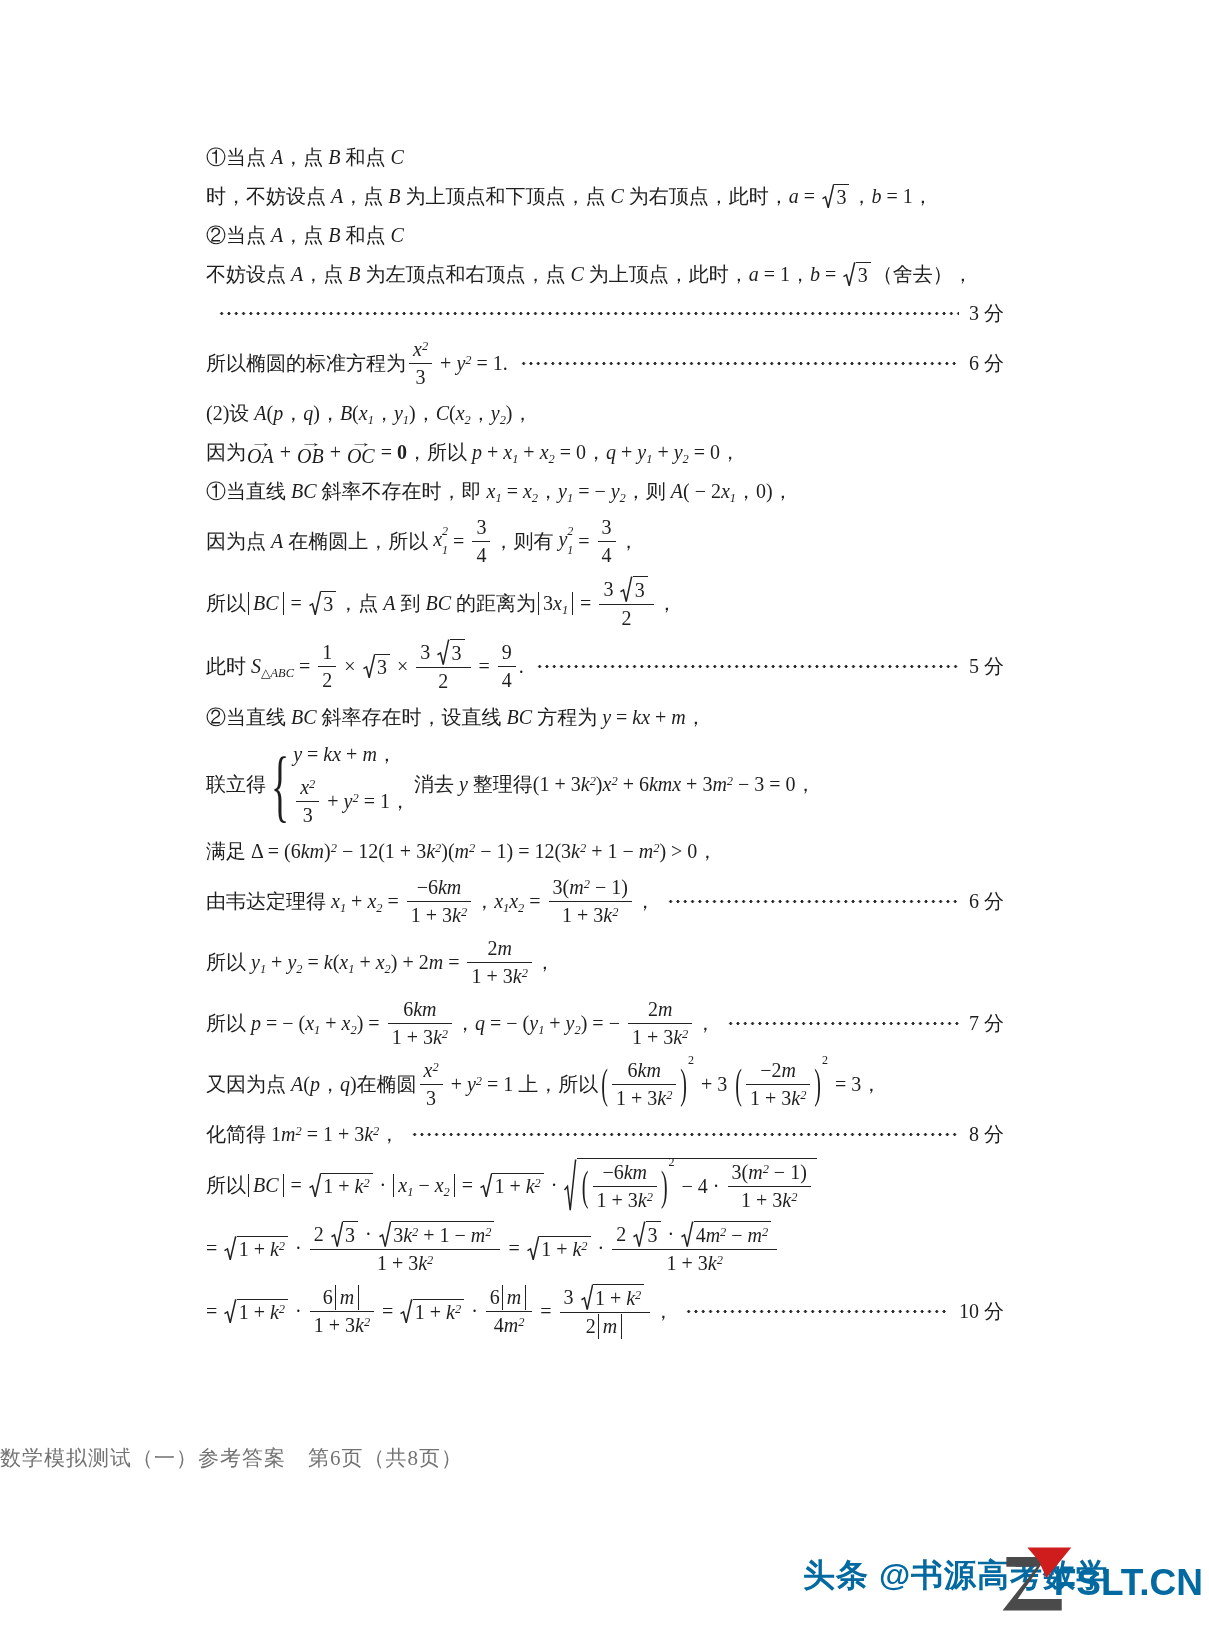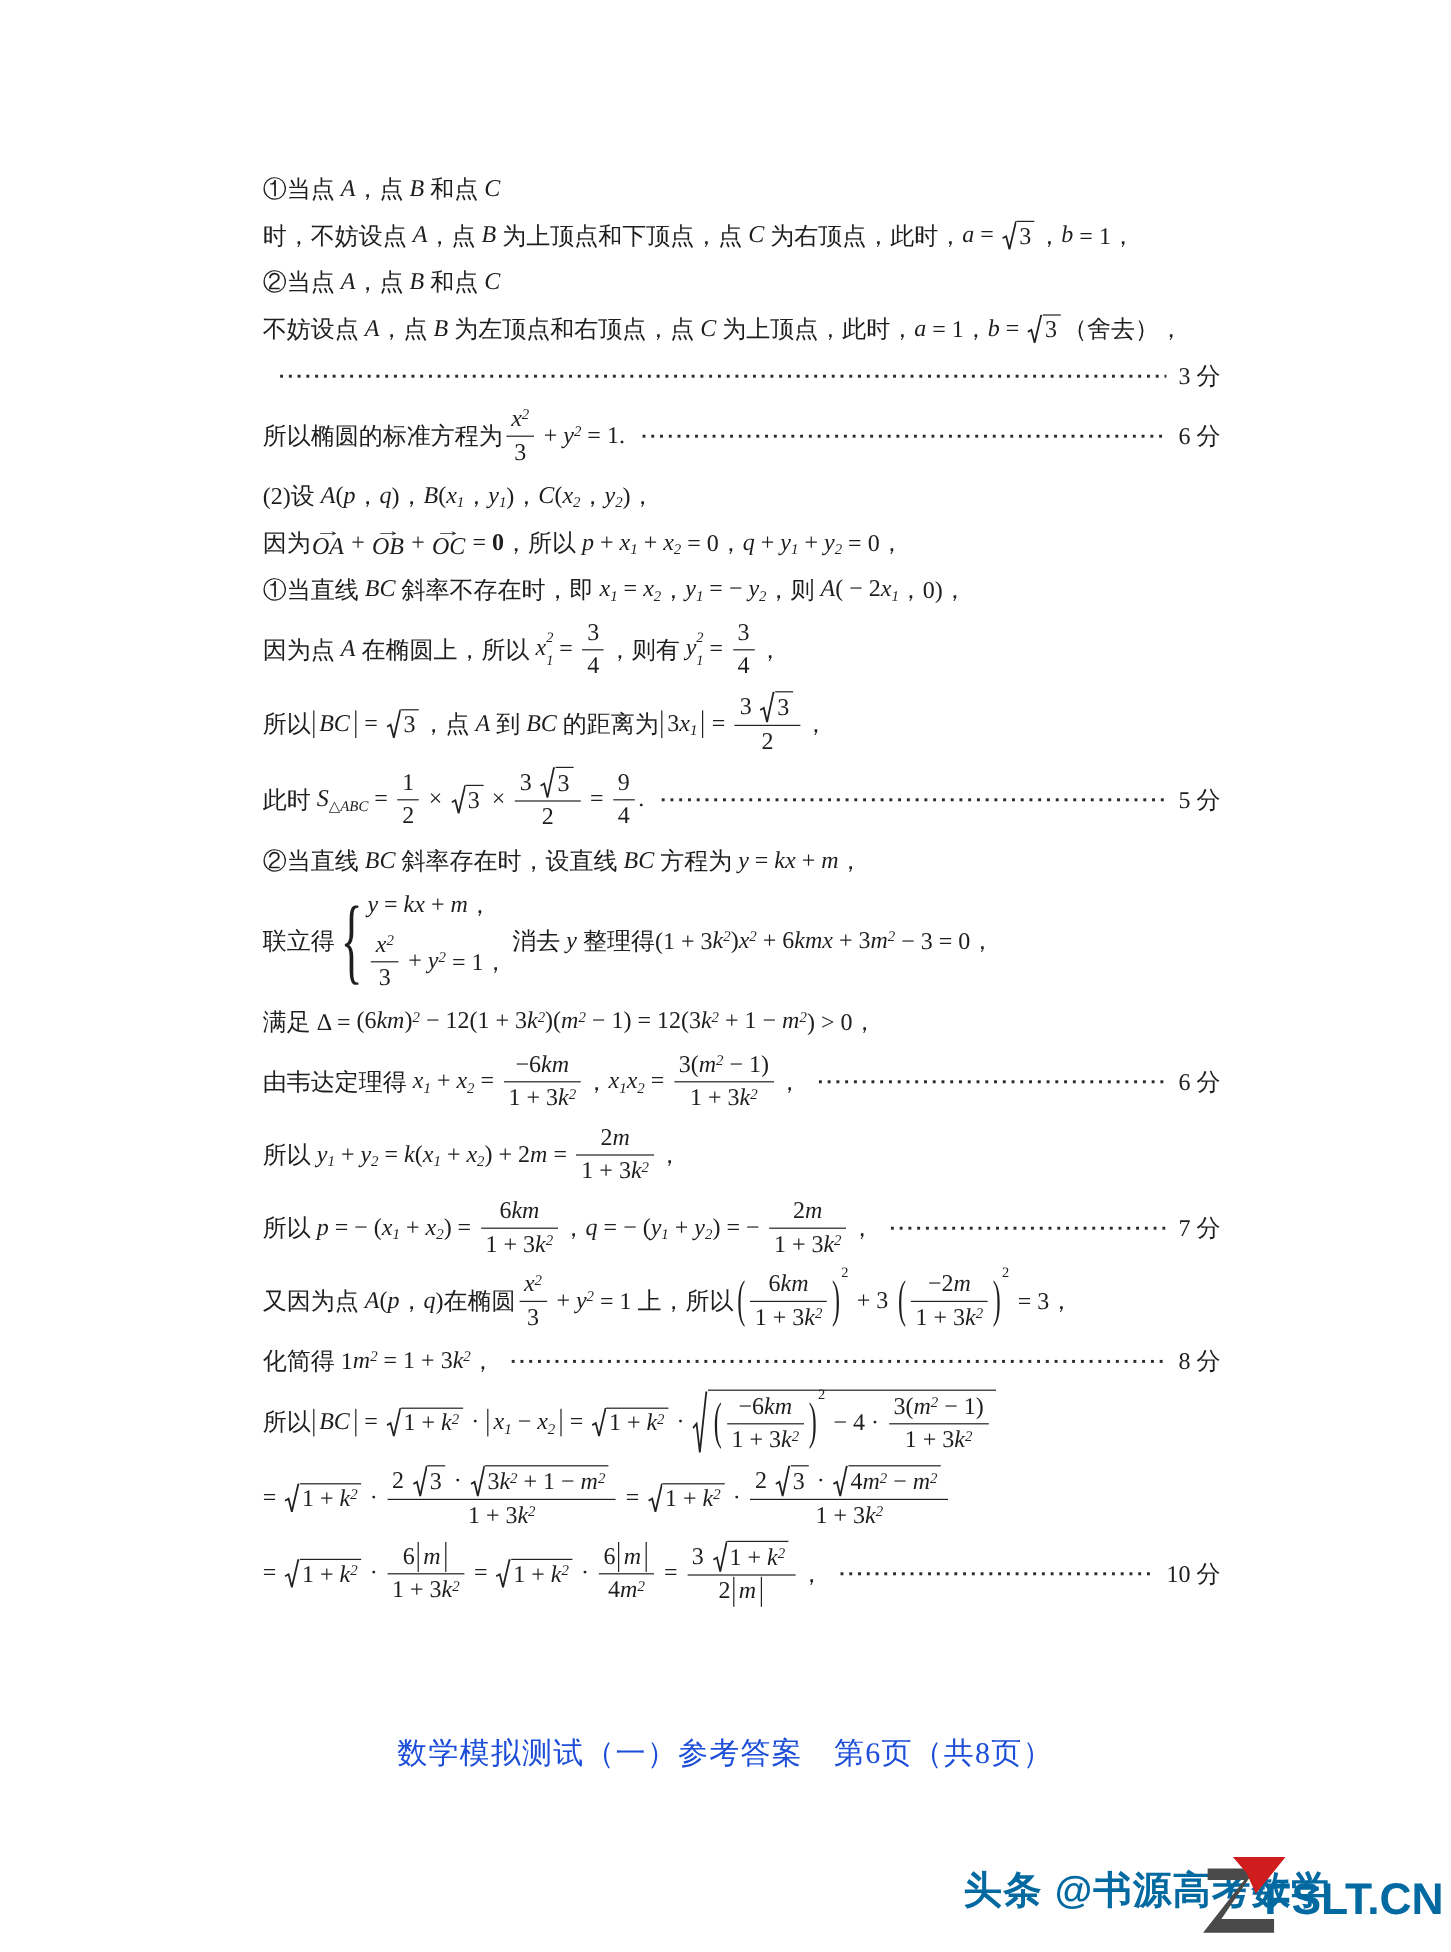--- a/index.html
+++ b/index.html
@@ -1,21 +1,21 @@
 <!DOCTYPE html>
 <html><head>
 <meta charset="utf-8">
 <style>
   html,body{margin:0;padding:0;}
   body{
     width:1209px;height:1627px;background:#ffffff;
     font-family:"Liberation Serif","DejaVu Serif",serif;
     color:#1e1e1e;position:relative;overflow:hidden;
   }
-  .content{position:absolute;left:206px;top:142px;width:798px;margin-left:13px;}
+  .content{position:absolute;left:206px;top:142px;width:798px;}
   .line{
     display:flex;align-items:center;white-space:nowrap;
     font-size:20px;margin-bottom:8px;min-height:31px;
   }
   .m-t{white-space:pre;}
   .m-i{font-style:italic;white-space:pre;}
   .m-bd{font-weight:bold;white-space:pre;}
   .m-sup,.m-sub{display:inline-block;font-size:62%;line-height:1;font-style:italic;}
   .m-sup{transform:translateY(-0.45em);}
   .m-sub{transform:translateY(0.3em);}
@@ -45,22 +45,22 @@
   .m-a{display:inline-flex;align-items:center;border-left:1.5px solid #222;
     border-right:1.5px solid #222;padding:0 4px;margin:0 2px;vertical-align:middle;}
   .m-cs{display:inline-flex;align-items:center;margin:0 4px;}
   .m-brace{display:inline-block;font-size:2.1em;transform:scaleY(1.9) scaleX(0.9);
     transform-origin:center;font-weight:300;margin-right:3px;}
   .m-cscol{display:inline-flex;flex-direction:column;align-items:flex-start;row-gap:7px;}
   .m-csrow{display:flex;align-items:center;white-space:nowrap;}
   .m-ld{flex:1 1 24px;min-width:24px;height:9px;margin:0 10px 0 12px;align-self:center;
     background-image:radial-gradient(circle,#2b2b2b 1.3px,transparent 1.6px);
     background-size:7.3px 9px;background-repeat:repeat-x;background-position:0 50%;}
-  .footer{position:absolute;left:0;top:1444px;width:100%;text-align:center;
-    font-size:25px;letter-spacing:1px;color:#1d4ed8;}
+  .footer{position:absolute;left:0;top:1444px;width:100%;
+    font-size:21px;letter-spacing:1px;color:#737373;}
   .watermark{position:absolute;right:6px;top:1532px;width:400px;height:95px;}
   .wm-handle{position:absolute;left:0;top:22px;font-size:32px;font-weight:700;
     color:#0369a1;letter-spacing:1px;text-shadow:0 0 1px #ffffff;white-space:nowrap;
     font-family:"Liberation Sans","DejaVu Sans",sans-serif;}
   .wm-logo{position:absolute;right:126px;top:4px;width:84px;height:88px;}
   .wm-site{position:absolute;right:0;top:30px;font-size:37px;font-weight:800;
     color:#0369a1;font-family:"Liberation Sans","DejaVu Sans",sans-serif;letter-spacing:0;}
 </style>
 </head>
 <body>

